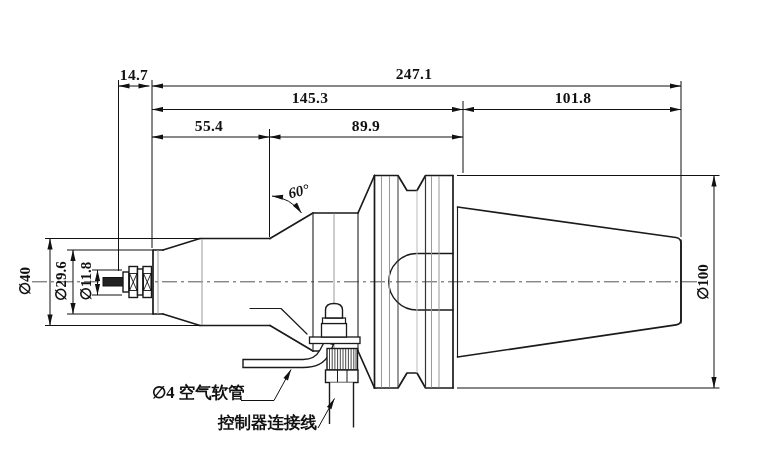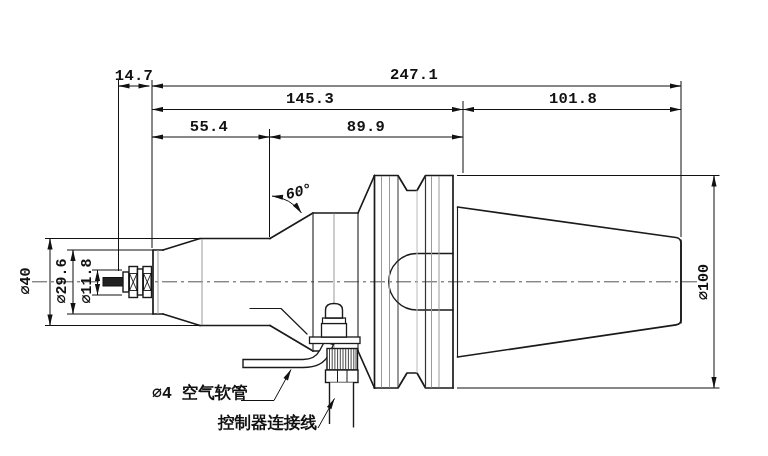--- a/index.html
+++ b/index.html
@@ -1,17 +1,17 @@
 <!DOCTYPE html>
 <html><head>
 <meta charset="utf-8">
 <style>
   html,body{margin:0;padding:0;background:#fff;}
   .stage{position:relative;width:768px;height:456px;background:#ffffff;overflow:hidden;
-         font-family:Liberation Mono, monospace;}
+         font-family:Liberation Serif, serif;}
   svg{display:block}
   text{fill:#111;}
   .dim{font-size:15.5px;font-weight:700;letter-spacing:.3px;}
   .dia{font-size:15px;font-weight:700;}
   .ang{font-size:15px;font-weight:700;font-style:italic;}
   .cjk{font-size:16.5px;font-weight:600;}
 </style>
 </head>
 <body>
 

